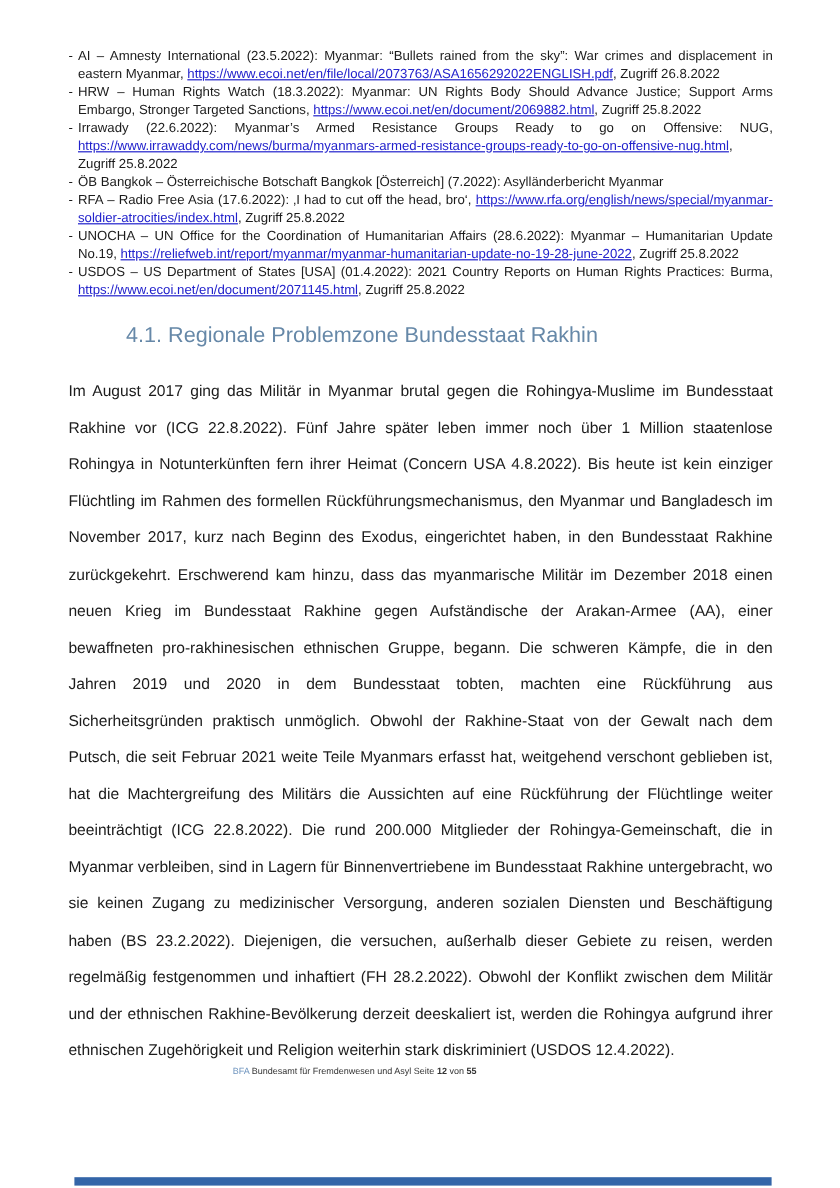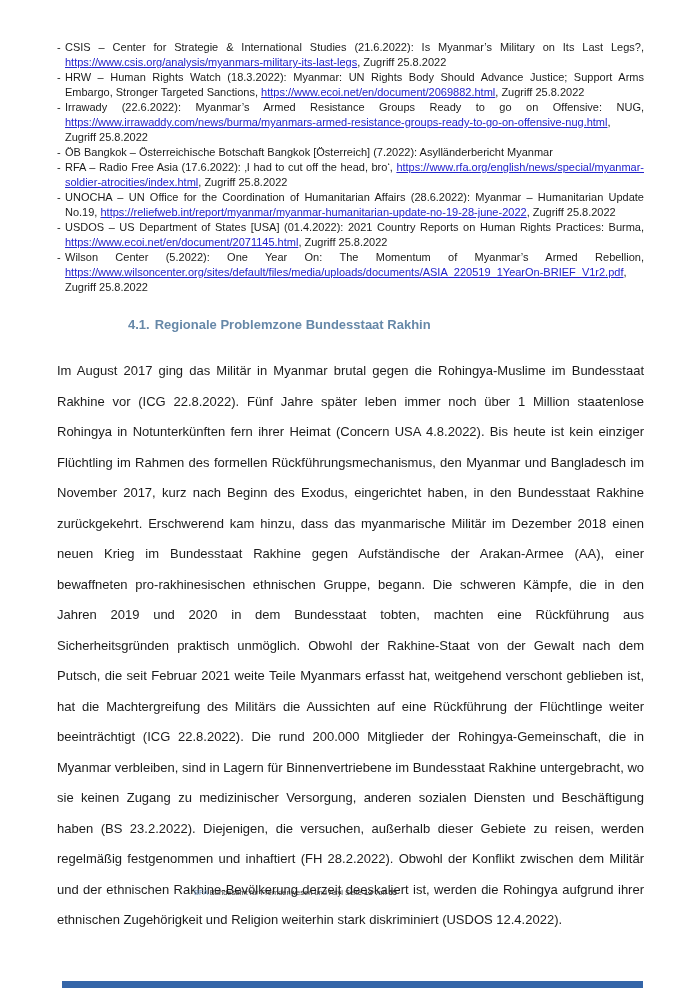--- a/index.html
+++ b/index.html
@@ -39,23 +39,23 @@
     top: 0;
   }
   ul.source-list a {
     color: #2222CC;
     text-decoration: underline;
     overflow-wrap: break-word;
     cursor: pointer;
   }
   
   .section-heading {
-    margin: 21px 0 0 71px;
-    font-size: 13px;
-    font-weight: 700;
+    margin: 21px 0 0 48px;
+    font-size: 18px;
+    font-weight: 400;
     color: #6688A8;
     line-height: 17px;
   }
   .section-heading .heading-title {
     margin-left: 5px;
   }
   
   .body-paragraph {
     margin: 23px 0 0 0;
     font-size: 13px;
@@ -89,28 +89,27 @@
     height: 7px;
     background: #3465A8;
   }
 </style>
 </head>
 <body>
 
 <div class="page">
 
   <ul class="source-list" id="source-list">
-      <li><span>CSIS – Center for Strategie &amp; International Studies (21.6.2022): Is Myanmar’s Military on Its Last Legs?, </span><a href="#">https://www.csis.org/analysis/myanmars-military-its-last-legs</a><span>, Zugriff 25.8.2022</span></li>
+      <li><span>AI – Amnesty International (23.5.2022): Myanmar: “Bullets rained from the sky”: War crimes and displacement in eastern Myanmar, </span><a href="#">https://www.ecoi.net/en/file/local/2073763/ASA1656292022ENGLISH.pdf</a><span>, Zugriff 26.8.2022</span></li>
       <li><span>HRW – Human Rights Watch (18.3.2022): Myanmar: UN Rights Body Should Advance Justice; Support Arms Embargo, Stronger Targeted Sanctions, </span><a href="#">https://www.ecoi.net/en/document/2069882.html</a><span>, Zugriff 25.8.2022</span></li>
       <li><span>Irrawady (22.6.2022): Myanmar’s Armed Resistance Groups Ready to go on Offensive: NUG, </span><a href="#">https://www.irrawaddy.com/news/burma/myanmars-armed-resistance-groups-ready-to-go-on-offensive-nug.html</a><span>, Zugriff 25.8.2022</span></li>
       <li><span>ÖB Bangkok – Österreichische Botschaft Bangkok [Österreich] (7.2022): Asylländerbericht Myanmar</span></li>
       <li><span>RFA – Radio Free Asia (17.6.2022): ‚I had to cut off the head, bro‘, </span><a href="#">https://www.rfa.org/english/news/special/myanmar-soldier-atrocities/index.html</a><span>, Zugriff 25.8.2022</span></li>
       <li><span>UNOCHA – UN Office for the Coordination of Humanitarian Affairs (28.6.2022): Myanmar – Humanitarian Update No.19, </span><a href="#">https://reliefweb.int/report/myanmar/myanmar-humanitarian-update-no-19-28-june-2022</a><span>, Zugriff 25.8.2022</span></li>
       <li><span>USDOS – US Department of States [USA] (01.4.2022): 2021 Country Reports on Human Rights Practices: Burma, </span><a href="#">https://www.ecoi.net/en/document/2071145.html</a><span>, Zugriff 25.8.2022</span></li>
-      <li><span>Wilson Center (5.2022): One Year On: The Momentum of Myanmar’s Armed Rebellion, </span><a href="#">https://www.wilsoncenter.org/sites/default/files/media/uploads/documents/ASIA_220519_1YearOn-BRIEF_V1r2.pdf</a><span>, Zugriff 25.8.2022</span></li>
     </ul>
 
   <h2 class="section-heading" style="color: rgb(102, 136, 168);">
     <span class="heading-number">4.1.</span><span class="heading-title">Regionale Problemzone Bundesstaat Rakhin</span>
   </h2>
 
   <p class="body-paragraph">Im August 2017 ging das Militär in Myanmar brutal gegen die Rohingya-Muslime im Bundesstaat Rakhine vor (ICG 22.8.2022). Fünf Jahre später leben immer noch über 1 Million staatenlose Rohingya in Notunterkünften fern ihrer Heimat (Concern USA 4.8.2022). Bis heute ist kein einziger Flüchtling im Rahmen des formellen Rückführungsmechanismus, den Myanmar und Bangladesch im November 2017, kurz nach Beginn des Exodus, eingerichtet haben, in den Bundesstaat Rakhine zurückgekehrt. Erschwerend kam hinzu, dass das myanmarische Militär im Dezember 2018 einen neuen Krieg im Bundesstaat Rakhine gegen Aufständische der Arakan-Armee (AA), einer bewaffneten pro-rakhinesischen ethnischen Gruppe, begann. Die schweren Kämpfe, die in den Jahren 2019 und 2020 in dem Bundesstaat tobten, machten eine Rückführung aus Sicherheitsgründen praktisch unmöglich. Obwohl der Rakhine-Staat von der Gewalt nach dem Putsch, die seit Februar 2021 weite Teile Myanmars erfasst hat, weitgehend verschont geblieben ist, hat die Machtergreifung des Militärs die Aussichten auf eine Rückführung der Flüchtlinge weiter beeinträchtigt (ICG 22.8.2022). Die rund 200.000 Mitglieder der Rohingya-Gemeinschaft, die in Myanmar verbleiben, sind in Lagern für Binnenvertriebene im Bundesstaat Rakhine untergebracht, wo sie keinen Zugang zu medizinischer Versorgung, anderen sozialen Diensten und Beschäftigung haben (BS 23.2.2022). Diejenigen, die versuchen, außerhalb dieser Gebiete zu reisen, werden regelmäßig festgenommen und inhaftiert (FH 28.2.2022). Obwohl der Konflikt zwischen dem Militär und der ethnischen Rakhine-Bevölkerung derzeit deeskaliert ist, werden die Rohingya aufgrund ihrer ethnischen Zugehörigkeit und Religion weiterhin stark diskriminiert (USDOS 12.4.2022).</p>
 
   <div class="page-footer"><span class="brand">BFA</span><span> Bundesamt für Fremdenwesen und Asyl Seite </span><span class="b">12</span><span> von </span><span class="b">55</span></div>
 

